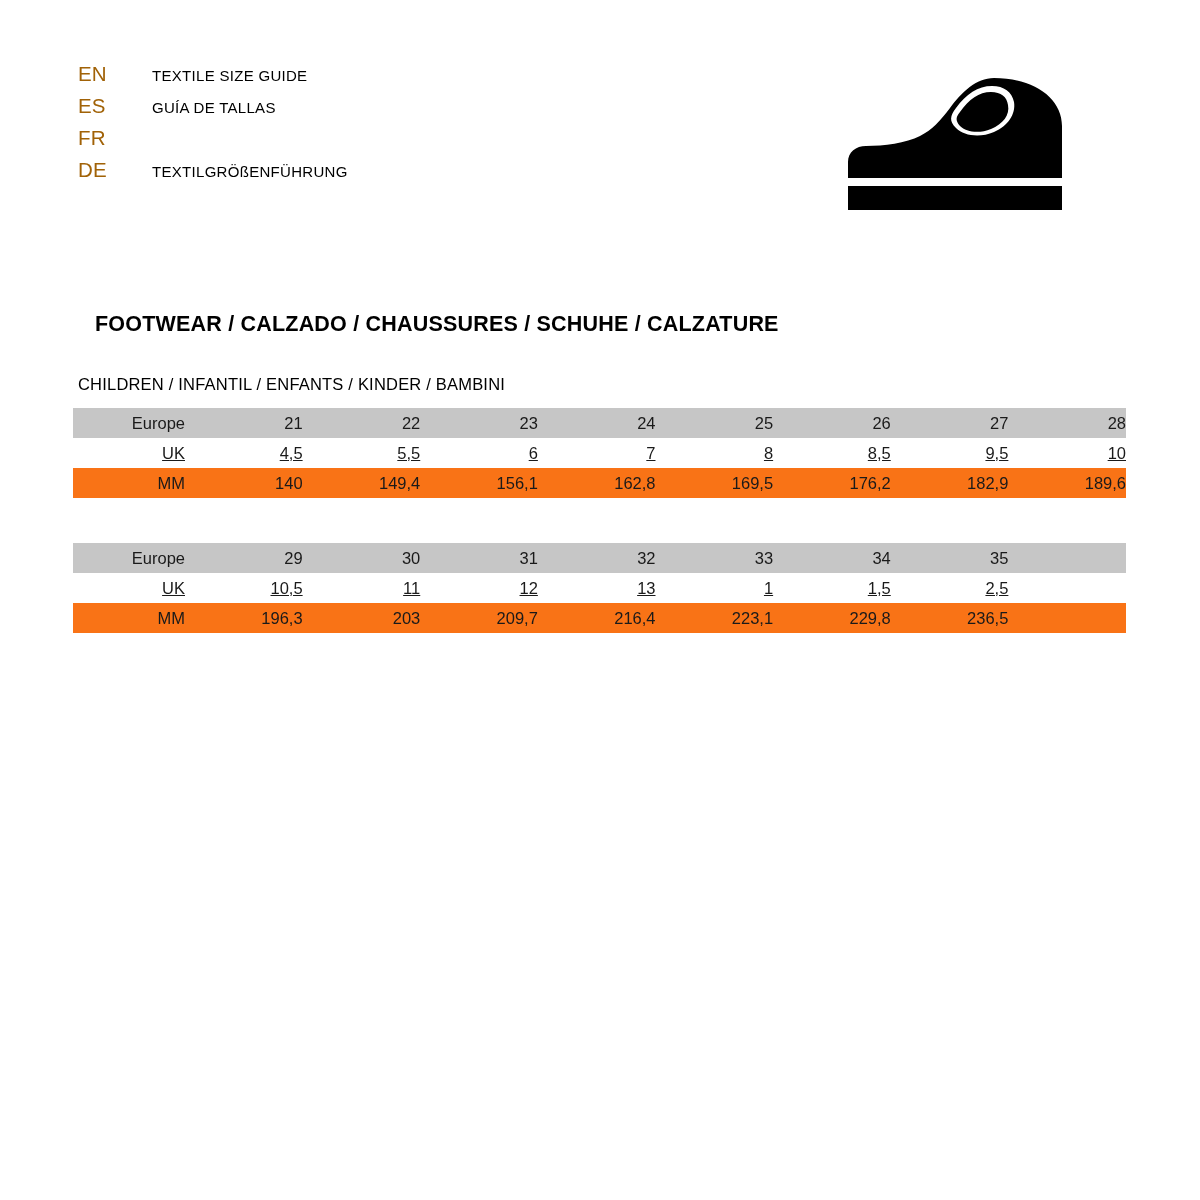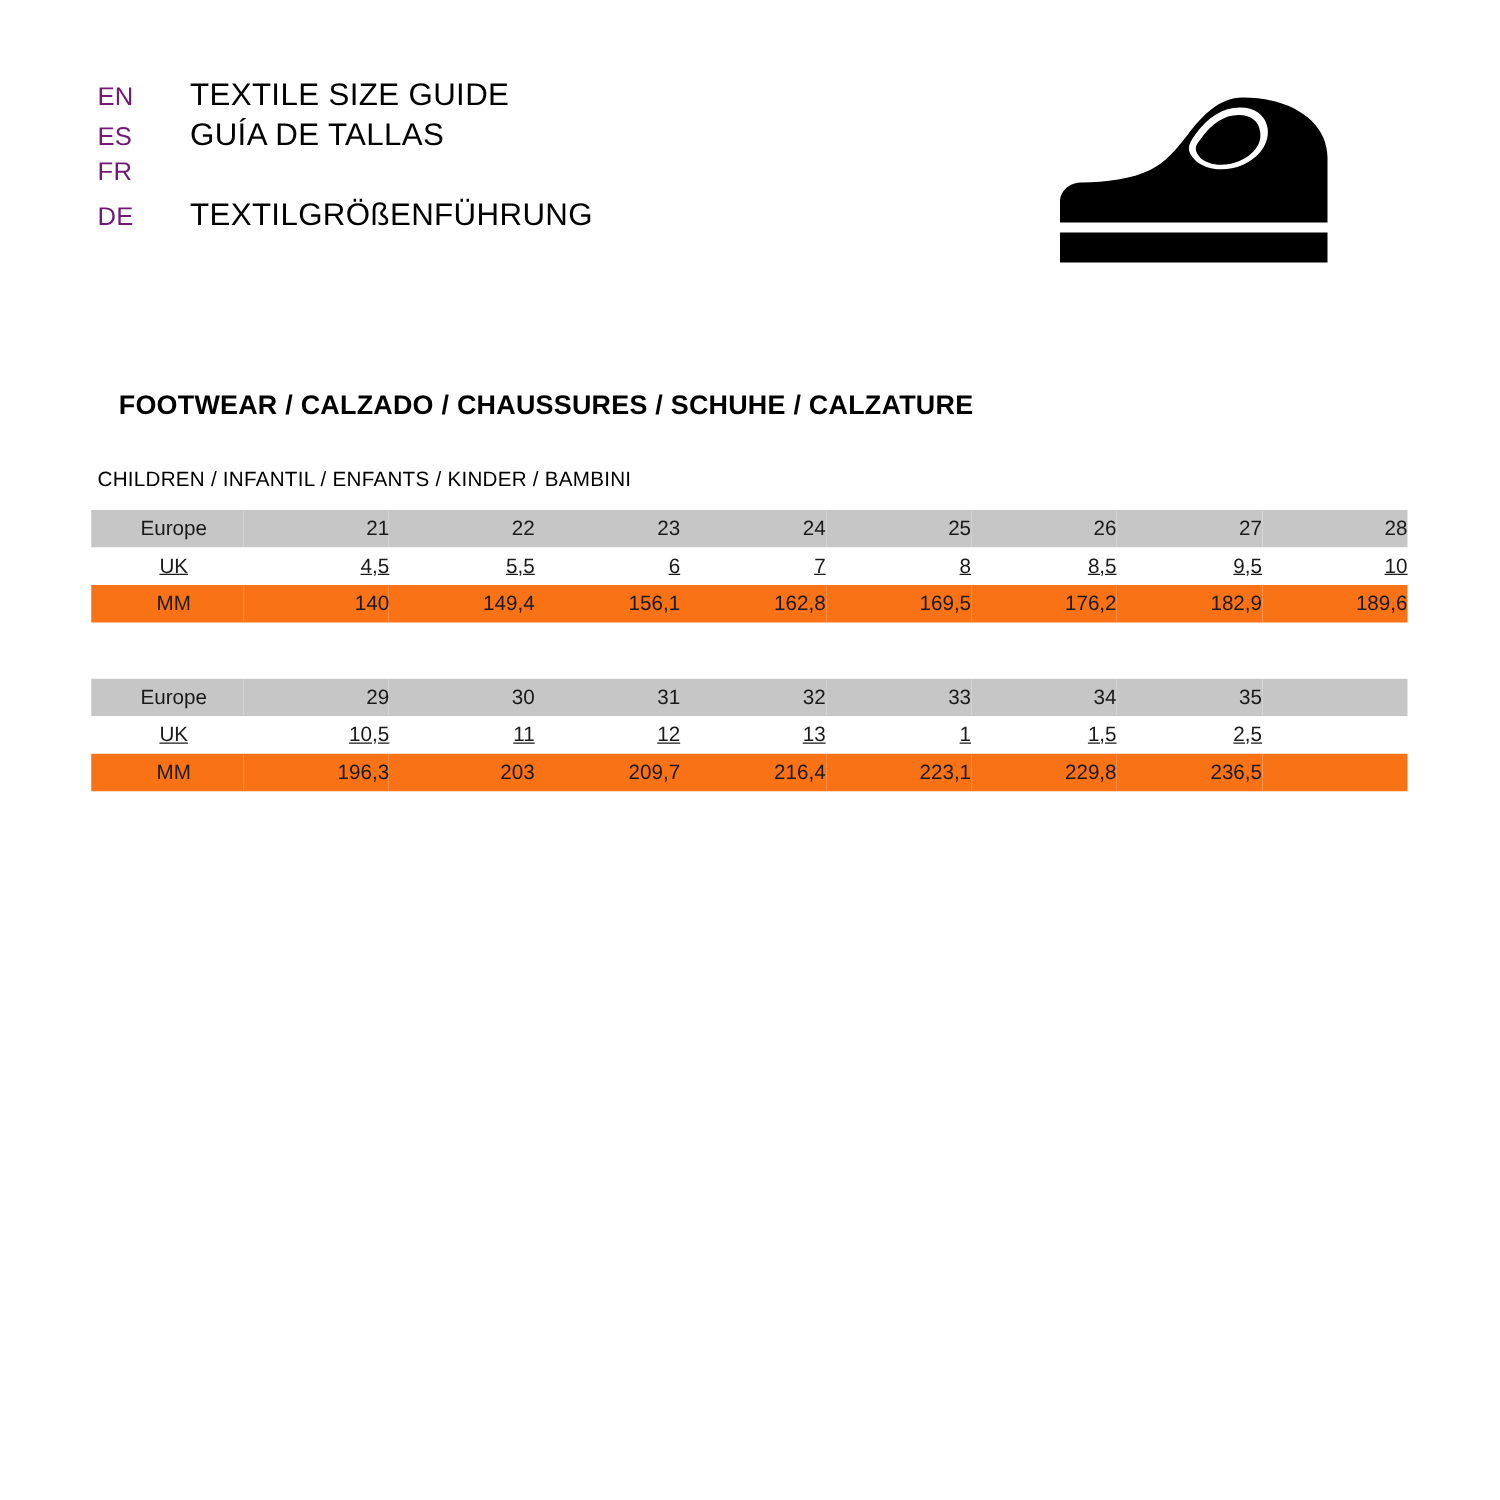--- a/index.html
+++ b/index.html
@@ -34,24 +34,24 @@
   .lang-row {
     display: flex;
     align-items: baseline;
     height: 32px;
   }
   .lang-code {
     width: 74px;
     font-size: 20.5px;
     font-weight: 400;
     letter-spacing: 0.2px;
-    color: #701a75;
+    color: #a16207;
   }
   .lang-title {
-    font-size: 25px;
+    font-size: 15px;
     font-weight: 400;
     letter-spacing: 0.3px;
     color: #000;
     white-space: nowrap;
   }
 
   .shoe-icon {
     margin-right: 62px;
     margin-top: 12px;
   }
@@ -88,22 +88,22 @@
   .size-table td {
     height: 30px;
     font-size: 16.5px;
     text-align: right;
     vertical-align: middle;
     padding: 0;
     font-weight: 400;
     color: #1a1a1a;
   }
   .size-table td.rowlabel {
-    text-align: center;
-    padding-left: 10px;
+    text-align: right;
+    padding-left: 0;
     width: 112px;
   }
   .size-table tr.r-head td { background: #c6c6c6; }
   .size-table tr.r-uk   td { background: #ffffff; text-decoration: underline; }
   .size-table tr.r-mm   td { background: #f97316; }
 </style>
 </head>
 <body>
 
 <div class="header">

